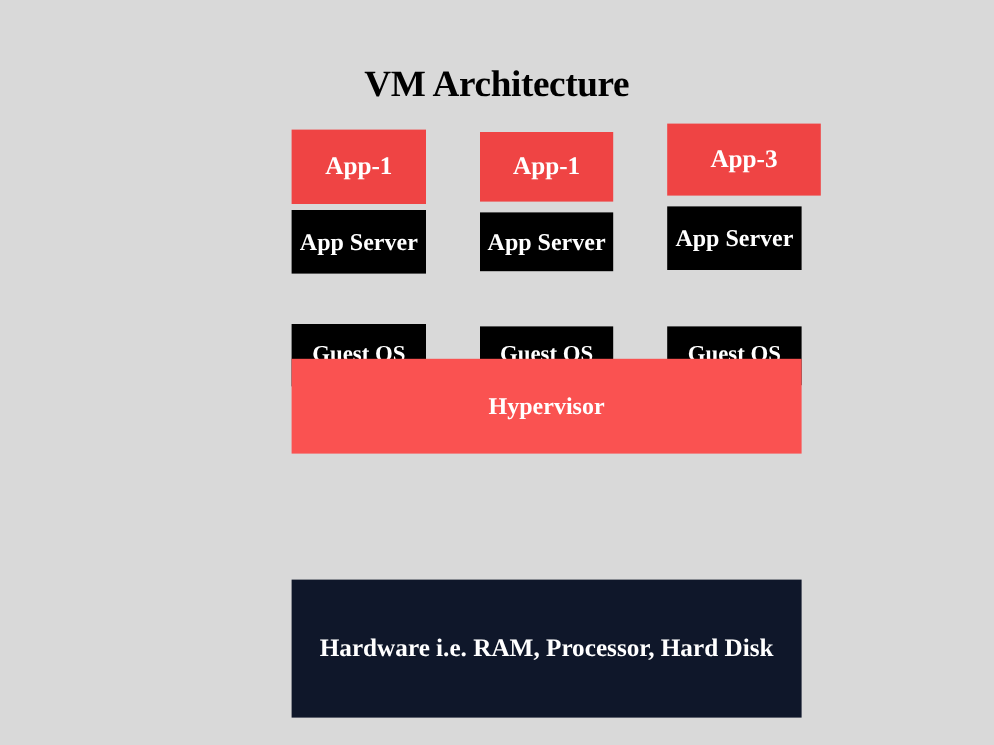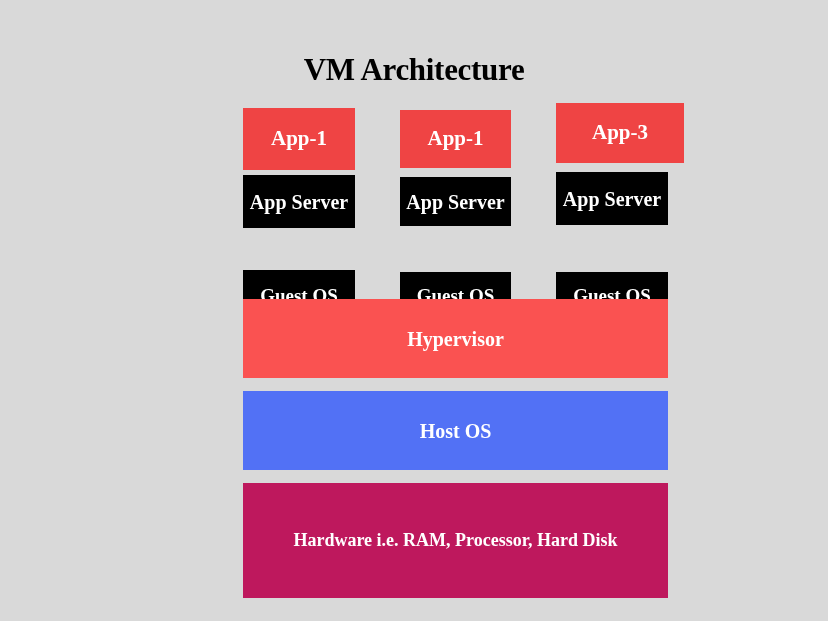--- a/index.html
+++ b/index.html
@@ -39,21 +39,21 @@
     font-weight: bold;
     box-sizing: border-box;
     text-align: center;
     line-height: 1.1;
   }
   .node-app       { background: #ef4444; font-size: 21px; }
   .node-appserver { background: #000000; font-size: 20px; }
   .node-guestos   { background: #000000; font-size: 19px; margin-top: 36px; }
   .node-hypervisor{ background: #fa5251; font-size: 20px; }
   .node-hostos    { background: #5271f5; font-size: 20px; }
-  .node-hardware  { background: #be185d; font-size: 18px; }
+  .node-hardware  { background: #0f172a; font-size: 21px; }
 </style>
 </head>
 <body>
 
 <div id="canvas">
 
   <div id="diagram-title">VM Architecture</div>
 
   <div class="node node-app" style="left:243px; top:108px; width:112px; height:62px;">App-1</div>
   <div class="node node-appserver" style="left:243px; top:175px; width:112px; height:53px;">App Server</div>
@@ -61,16 +61,15 @@
 
   <div class="node node-app" style="left:400px; top:110px; width:111px; height:58px;">App-1</div>
   <div class="node node-appserver" style="left:400px; top:177px; width:111px; height:49px;">App Server</div>
   <div class="node node-guestos" style="left:400px; top:236px; width:111px; height:49px;">Guest OS</div>
 
   <div class="node node-app" style="left:556px; top:103px; width:128px; height:60px;">App-3</div>
   <div class="node node-appserver" style="left:556px; top:172px; width:112px; height:53px;">App Server</div>
   <div class="node node-guestos" style="left:556px; top:236px; width:112px; height:49px;">Guest OS</div>
 
   <div class="node node-hypervisor" style="left:243px; top:299px; width:425px; height:79px;">Hypervisor</div>
-  <div class="node node-hostos" style="left:243px; top:391px; width:425px; height:79px;">Host OS</div>
   <div class="node node-hardware" style="left:243px; top:483px; width:425px; height:115px;">Hardware i.e. RAM, Processor, Hard Disk</div>
 
 </div>
 
 </body></html>

